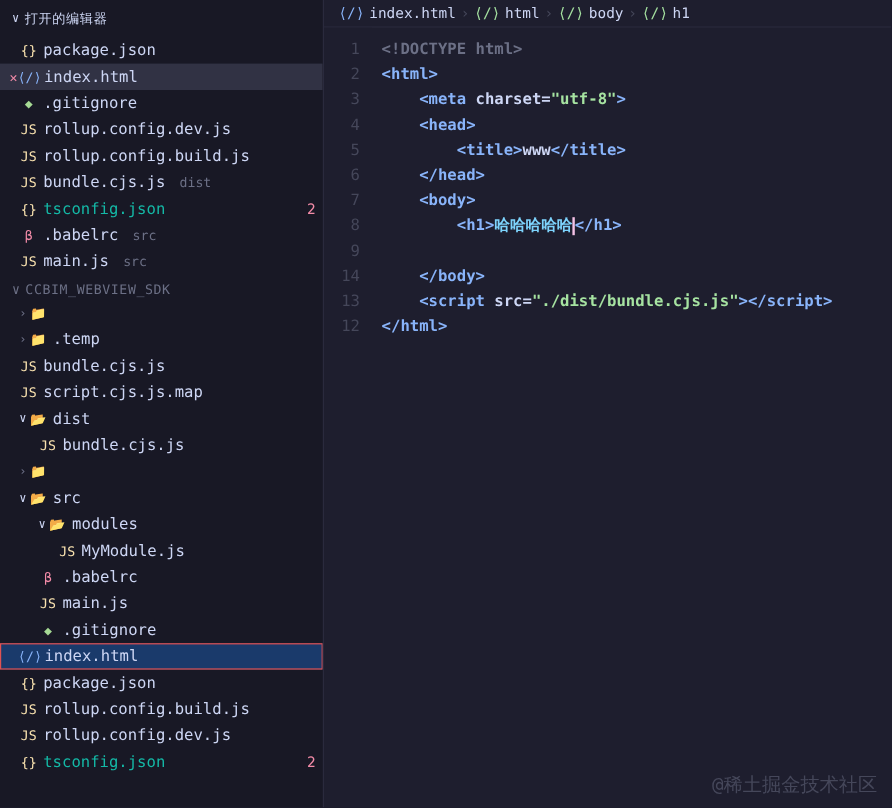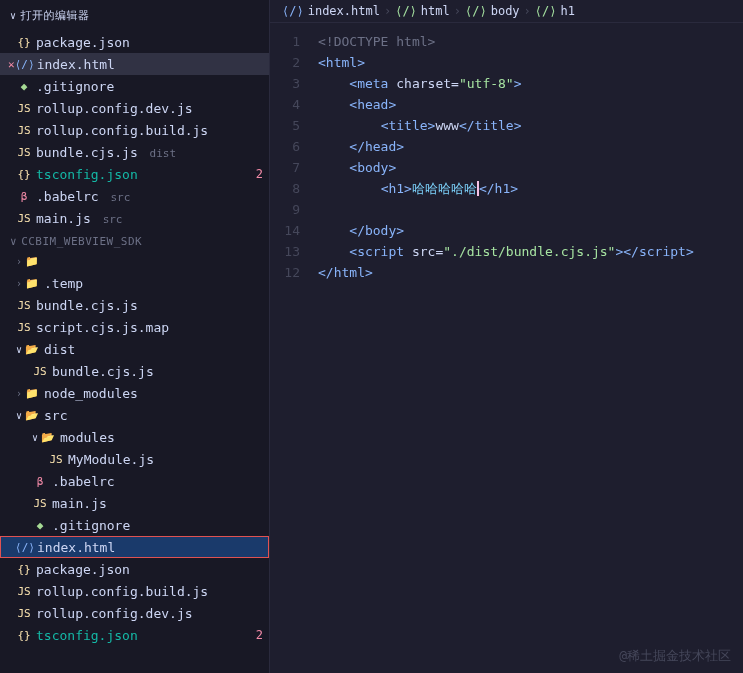--- a/index.html
+++ b/index.html
@@ -173,20 +173,21 @@
       line-height: 21px;
       padding-right: 10px;
     }
 
     .code-area {
       flex: 1;
       padding: 8px 0 8px 8px;
       overflow: auto;
       font-size: 13px;
       line-height: 21px;
+      font-weight: bold;
     }
 
     .code-line {
       height: 21px;
       display: flex;
       align-items: center;
       white-space: pre;
     }
 
     
@@ -208,21 +209,21 @@
     @keyframes blink {
       0%, 100% { opacity: 1; }
       50% { opacity: 0; }
     }
 
     .watermark {
       position: absolute;
       bottom: 8px;
       right: 12px;
       color: #45475a;
-      font-size: 13px;
+      font-size: 16px;
     }
   </style>
 </head>
 <body>
 
 <div id="sidebar">
   <div class="sidebar-header">
     <span class="chevron">∨</span>
     <span>打开的编辑器</span>
   </div>
@@ -312,21 +313,20 @@
     <div class="tree-item">
       <span class="indent"></span>
         <span class="indent"></span>
       <span class="file-icon c-js">JS</span>
       <span class="file-name">bundle.cjs.js</span>
     </div>
     <div class="tree-item">
       <span class="indent"></span>
       <span style="color:#6c7086;font-size:10px;margin-right:2px;">›</span>
       <span class="file-icon c-folder">📁</span>
-      <span class="file-name">node_modules</span>
     </div>
     <div class="tree-item">
       <span class="indent"></span>
       <span style="color:#cdd6f4;font-size:10px;margin-right:2px;">∨</span>
       <span class="file-icon c-folder">📂</span>
       <span class="file-name">src</span>
     </div>
     <div class="tree-item">
       <span class="indent"></span>
         <span class="indent"></span>

